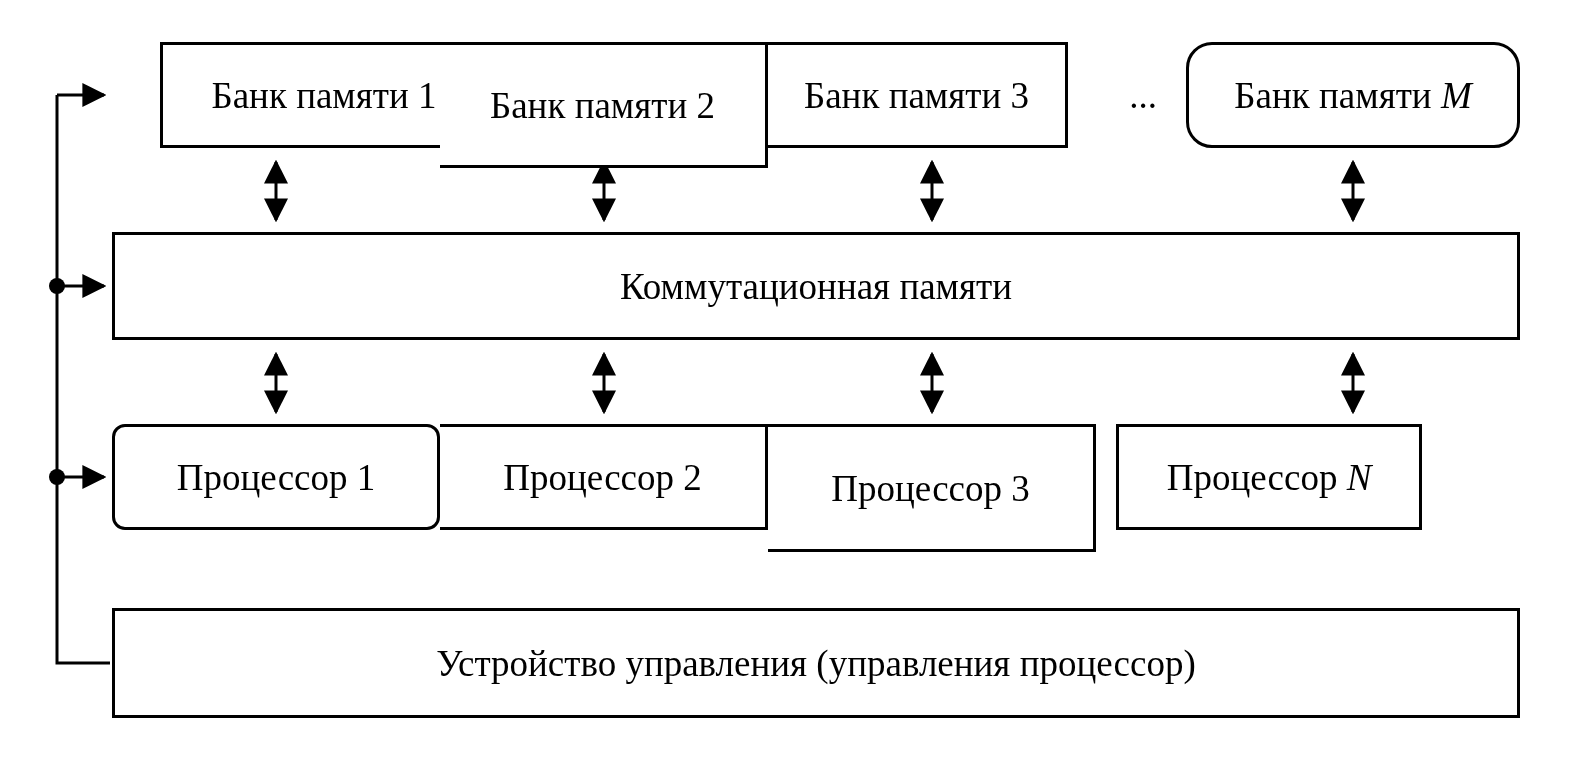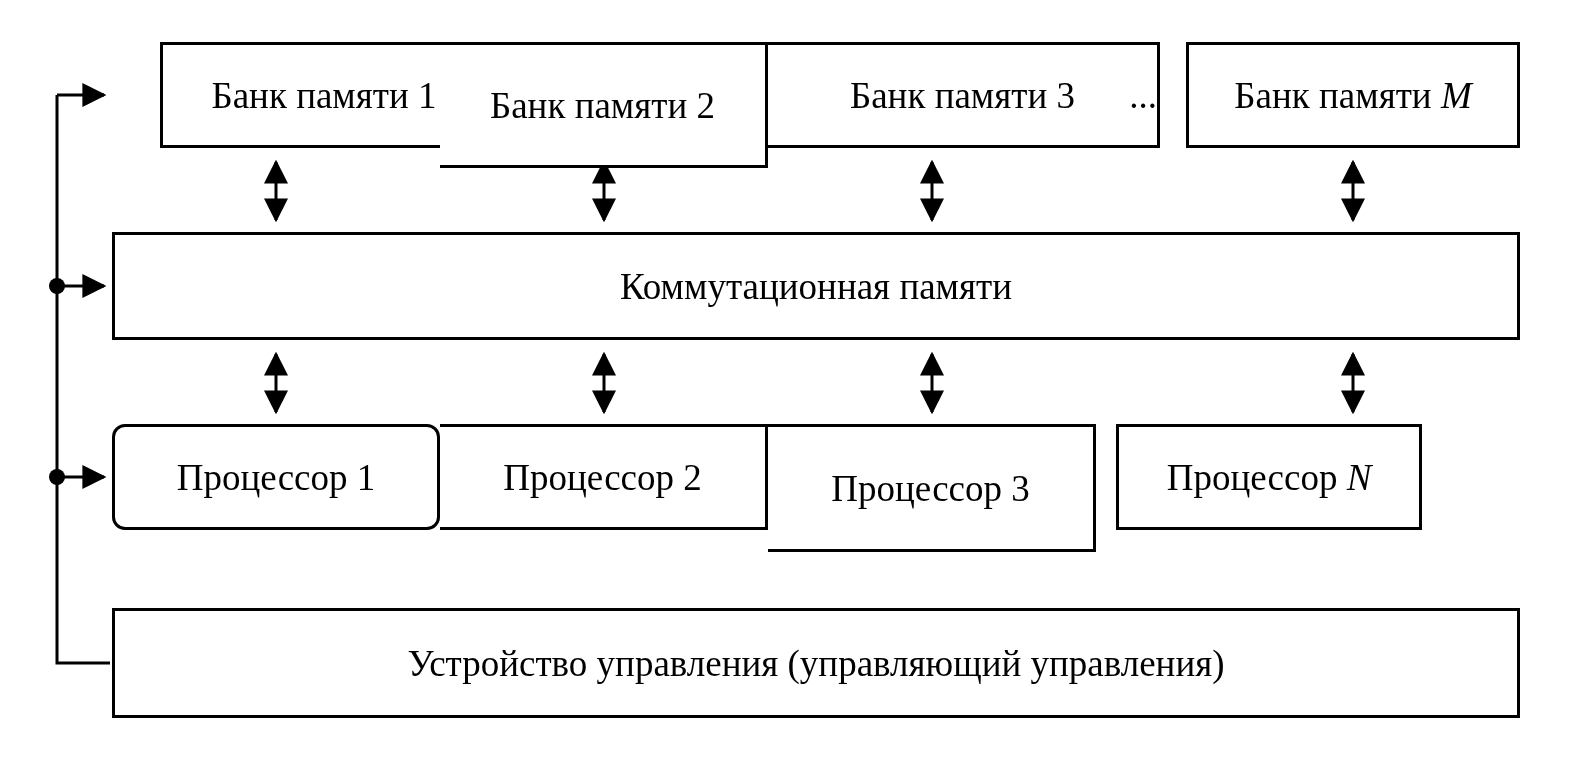--- a/index.html
+++ b/index.html
@@ -90,27 +90,27 @@
       <circle cx="57" cy="477" r="8"></circle>
     </g>
   </svg>
 
   <div class="box" style="left:112px; top:42px; width:328px; height:106px;margin-left:48px;">
     <span>Банк памяти 1</span>
   </div>
   <div class="box no-left" style="left:440px; top:42px; width:328px; height:126px;">
     <span>Банк памяти 2</span>
   </div>
-  <div class="box no-left" style="left:768px; top:42px; width:392px; height:106px;">
+  <div class="box no-left" style="left:768px; top:42px; width:300px; height:106px;">
     <span>Банк памяти 3</span>
   </div>
   <div class="ellipsis" style="left:1100px; top:42px; width:86px; height:106px;">
     <span>...</span>
   </div>
-  <div class="box" style="left:1186px; top:42px; width:334px; height:106px;">
+  <div class="box" style="left:1186px; top:42px; width:334px; height:106px;border-radius:26px;">
     <span>
       <span>Банк памяти </span><span class="var-italic">M</span>
     </span>
   </div>
 
   <div class="box" style="left:112px; top:232px; width:1408px; height:108px;">
     <span>Коммутационная памяти</span>
   </div>
 
   <div class="box" style="left:112px; top:424px; width:328px; height:106px;border-radius:13px;">
@@ -125,16 +125,16 @@
   <div class="ellipsis" style="left:1100px; top:424px; width:86px; height:106px;">
     <span>...</span>
   </div>
   <div class="box" style="left:1116px; top:424px; width:306px; height:106px;">
     <span>
       <span>Процессор </span><span class="var-italic">N</span>
     </span>
   </div>
 
   <div class="box" style="left:112px; top:608px; width:1408px; height:110px;">
-    <span>Устройство управления (управляющий управления)</span>
+    <span>Устройство управления (управления процессор)</span>
   </div>
 
 </div>
 
 </body></html>

